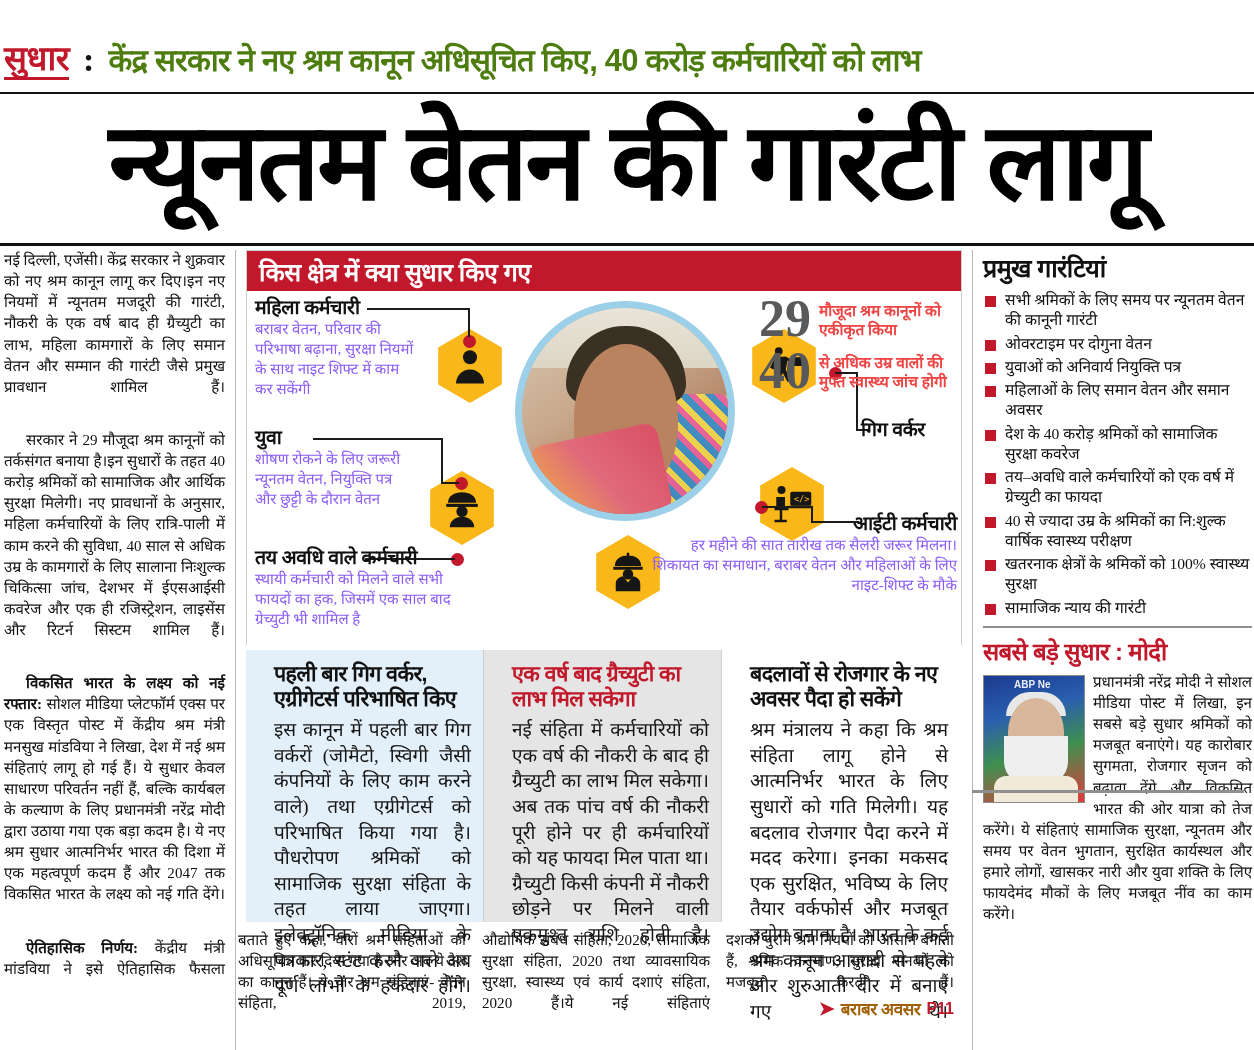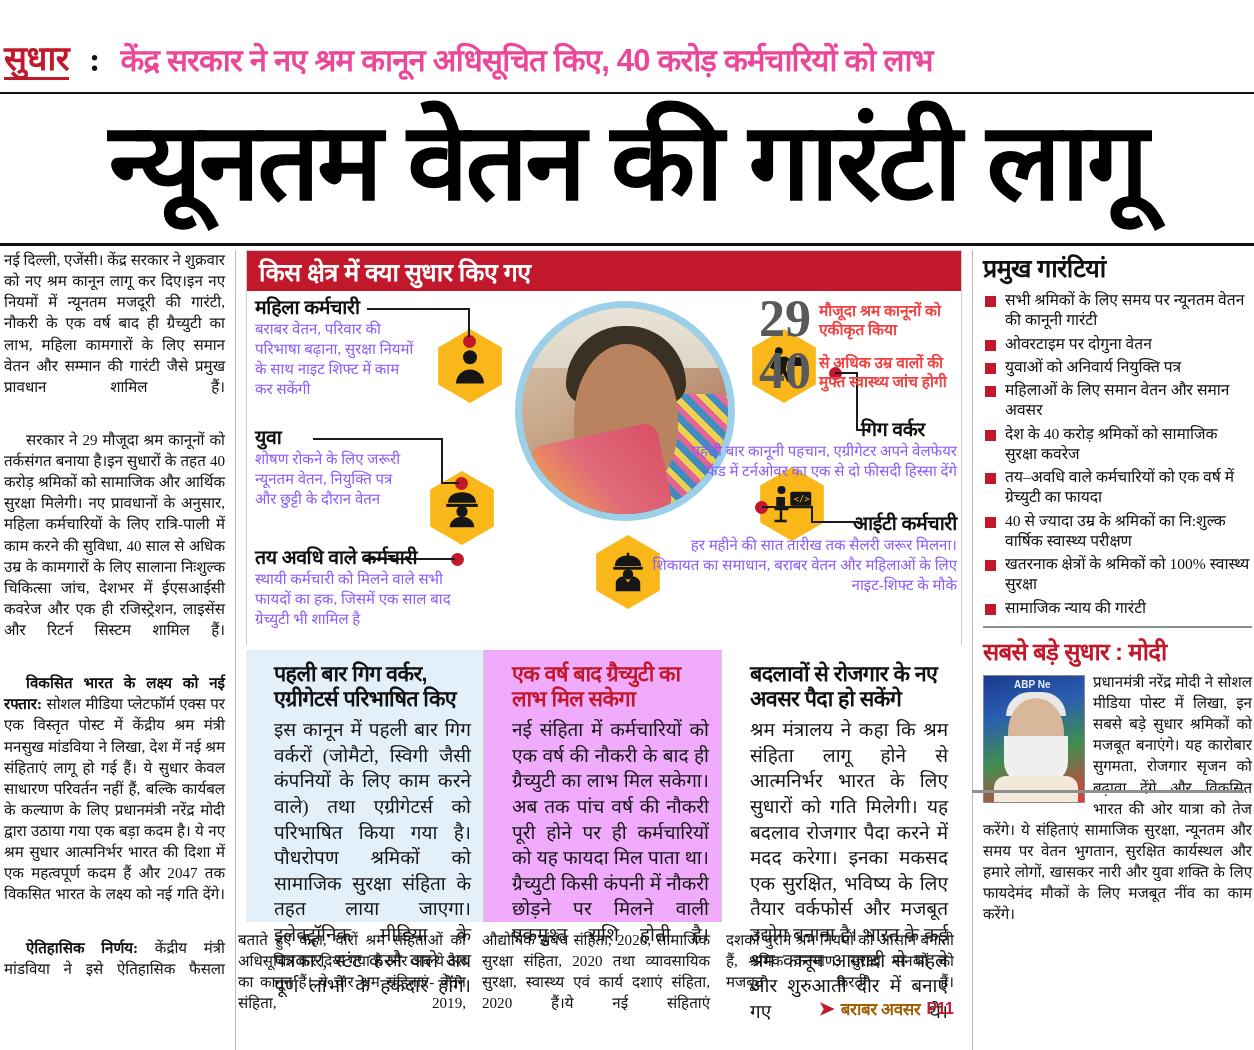--- a/index.html
+++ b/index.html
@@ -7,31 +7,31 @@
     width: 1254px; height: 1050px;
     background: #ffffff;
     font-family: "Liberation Serif", "DejaVu Serif", serif;
     overflow: hidden;
   }
   .page { position: relative; width: 1254px; height: 1050px; background:#fff; }
 
   
   .kicker-row {
     position:absolute; left:4px; top:32px; width:1246px; height:56px;
-    display:flex; align-items:center; gap:20px;
+    display:flex; align-items:center; gap:14px;
   }
   .kicker-tag {
     color:#c2182b; font-weight:700; font-size:34px; line-height:1;
     font-family:"Liberation Sans","DejaVu Sans",sans-serif;
     letter-spacing:-0.5px;
     border-bottom:3px solid #c2182b; padding-bottom:2px;
   }
   .kicker-colon { color:#111; font-weight:700; font-size:34px; }
   .kicker-text {
-    color:#ec4899; font-weight:700; font-size:31px; line-height:1;
+    color:#4d7c0f; font-weight:700; font-size:31px; line-height:1;
     font-family:"Liberation Sans","DejaVu Sans",sans-serif;
     letter-spacing:-0.8px; white-space:nowrap;
   }
   .kicker-rule {
     position:absolute; left:0; top:92px; width:1254px; height:2px; background:#111;
   }
 
   
   .masthead {
     position:absolute; left:0; top:96px; width:1254px; height:132px;
@@ -143,21 +143,21 @@
   }
 
   
   .boxes {
     position:absolute; left:246px; top:400px; width:716px; height:272px;
     display:flex; gap:0;
   }
   .box { width:238px; padding:12px 12px 10px 28px; border-right:1px solid #cfcfcf; }
   .box:last-child { border-right:none; }
   .box.blue { background:#e3eff9; }
-  .box.yellow { background:#f0abfc; }
+  .box.yellow { background:#e5e5e5; }
   .box.plain { background:#ffffff; }
   .box h3 {
     font-family:"Liberation Sans","DejaVu Sans",sans-serif;
     font-weight:700; font-size:21.5px; line-height:1.14; letter-spacing:-0.6px;
     margin-bottom:6px;
   }
   .box.blue h3 { color:#111; }
   .box.yellow h3 { color:#c2182b; }
   .box.plain h3 { color:#111; }
   .box p {
@@ -361,21 +361,20 @@
           <div class="d">शोषण रोकने के लिए जरूरी न्यूनतम वेतन, नियुक्ति पत्र और छुट्टी के दौरान वेतन</div>
         </div>
 
         <div class="lbl" style="left:8px; top:256px; width:210px;">
           <div class="t">तय अवधि वाले कर्मचारी</div>
           <div class="d" style="width:216px;">स्थायी कर्मचारी को मिलने वाले सभी फायदों का हक, जिसमें एक साल बाद ग्रेच्युटी भी शामिल है</div>
         </div>
 
         <div class="lbl r" style="left:424px; top:128px; width:286px;">
           <div class="t" style="text-align:left; padding-left:190px;">गिग वर्कर</div>
-          <div class="d">पहली बार कानूनी पहचान, एग्रीगेटर अपने वेलफेयर फंड में टर्नओवर का एक से दो फीसदी हिस्सा देंगे</div>
         </div>
 
         <div class="lbl r" style="left:404px; top:222px; width:306px;">
           <div class="t">आईटी कर्मचारी</div>
           <div class="d">हर महीने की सात तारीख तक सैलरी जरूर मिलना। शिकायत का समाधान, बराबर वेतन और महिलाओं के लिए नाइट-शिफ्ट के मौके</div>
         </div>
 
         <div class="statline" style="left:512px; top:6px; width:200px;">
           <span class="num">29</span>
           <span class="txt">मौजूदा श्रम कानूनों को एकीकृत किया</span>

